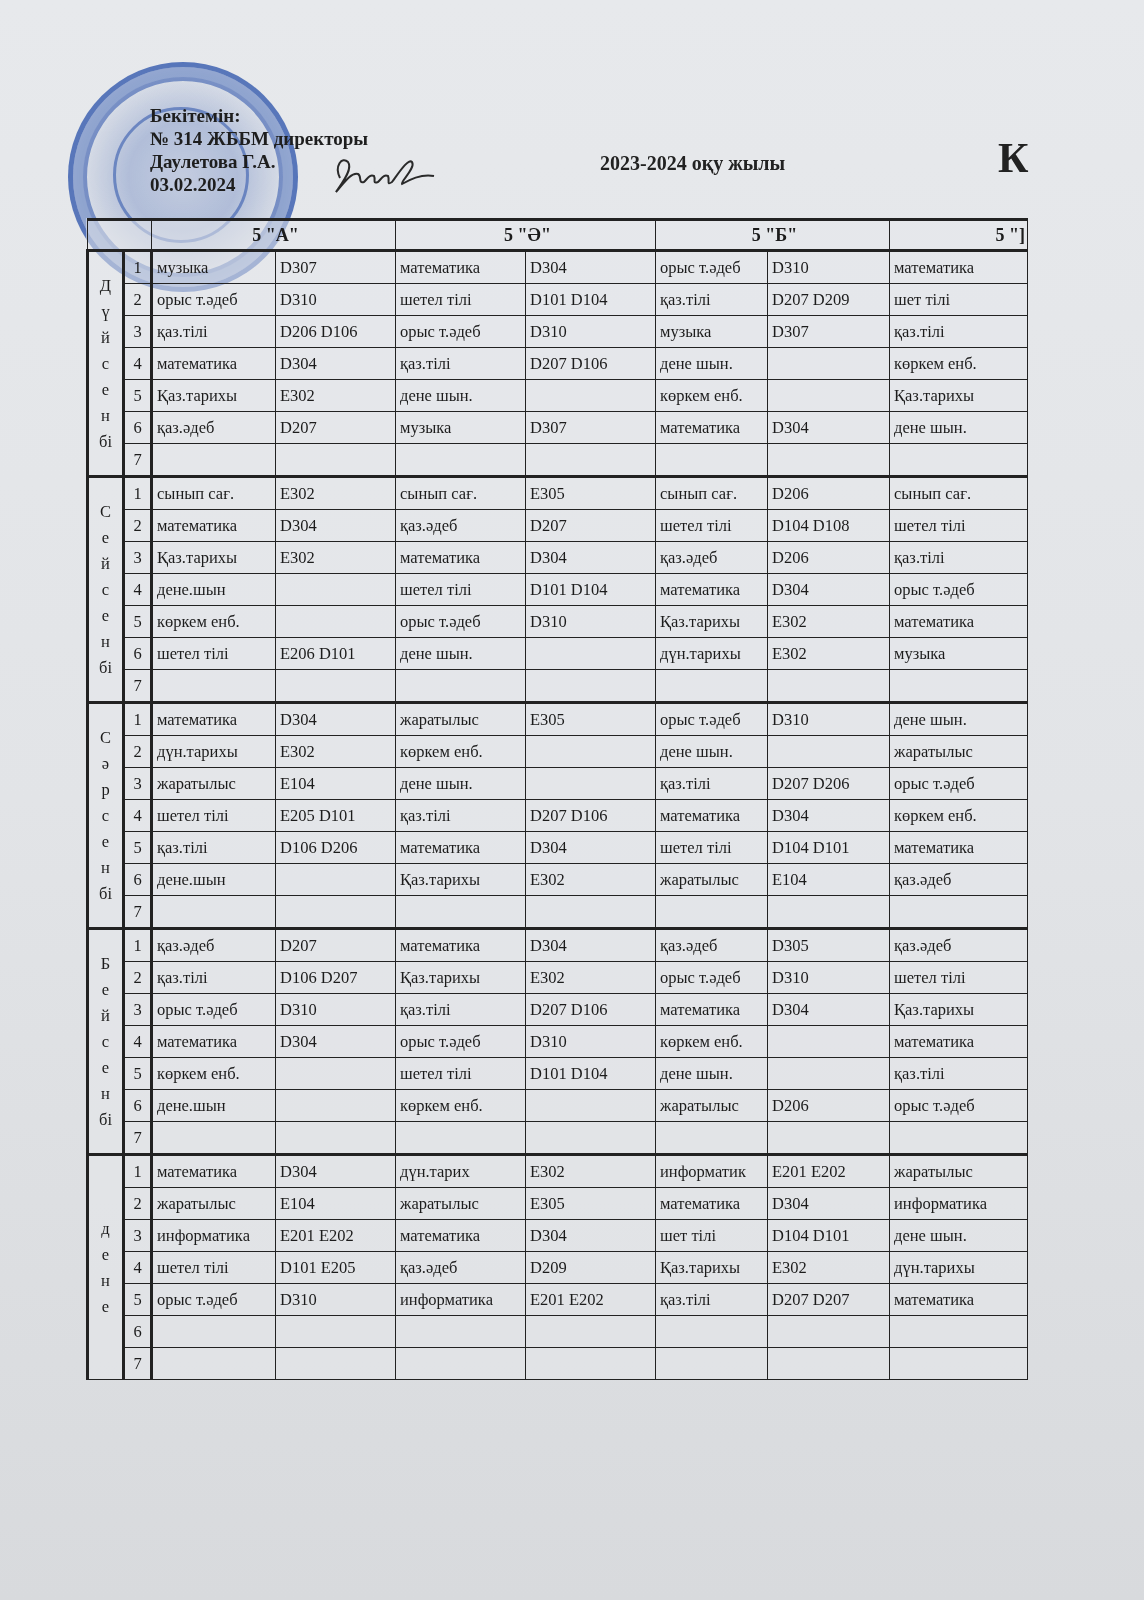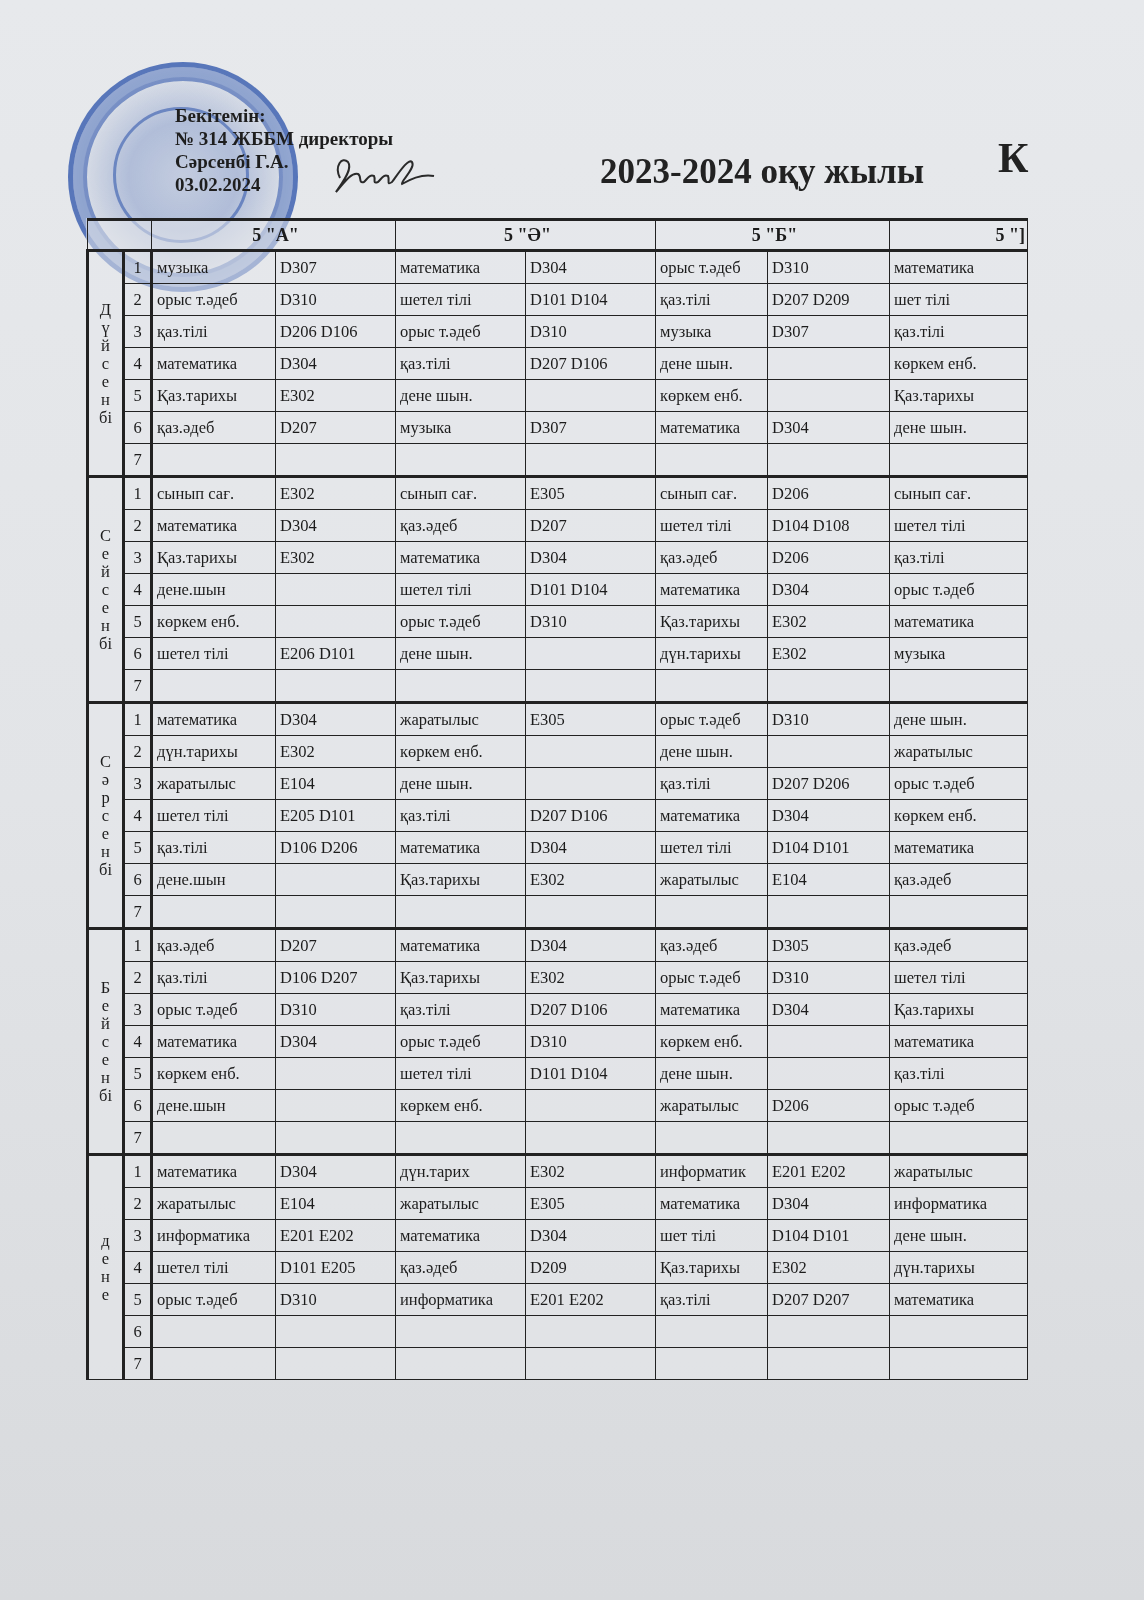--- a/index.html
+++ b/index.html
@@ -16,30 +16,30 @@
       border: 5px solid rgba(40,80,170,0.75);
       box-shadow: inset 0 0 0 10px rgba(235,238,245,0.2), inset 0 0 0 14px rgba(40,80,170,0.55);
       background: radial-gradient(circle, rgba(40,80,170,0.18) 0%, rgba(40,80,170,0.28) 35%, rgba(40,80,170,0.10) 60%, rgba(40,80,170,0.0) 72%);
       pointer-events: none;
     }
     .stamp-inner {
       position: absolute; left: 40px; top: 40px; width: 130px; height: 130px; border-radius: 50%;
       border: 3px solid rgba(40,80,170,0.55);
     }
     .approve {
-      position: absolute; left: 175px; top: 104px;
+      position: absolute; left: 150px; top: 104px;
       font-weight: bold; font-size: 19px; line-height: 23px; color: #1e1e1e;
     }
     .approve div { white-space: nowrap; }
     .signature {
       position: absolute; left: 328px; top: 148px; width: 110px; height: 50px;
     }
     .year-title {
       position: absolute; left: 600px; top: 152px;
-      font-weight: bold; font-size: 35px; color: #222; white-space: nowrap;
+      font-weight: bold; font-size: 20px; color: #222; white-space: nowrap;
     }
     .big-k {
       position: absolute; left: 998px; top: 134px;
       font-weight: bold; font-size: 42px; color: #222;
     }
     table.sched {
       position: absolute; left: 86px; top: 218px;
       border-collapse: collapse;
       table-layout: fixed;
       width: 940px;
@@ -56,21 +56,21 @@
       vertical-align: middle;
     }
     table.sched th.cls {
       font-weight: bold; text-align: center; font-size: 18px; height: 28px;
       border-top: 3px solid #222; border-bottom: 3px solid #222;
     }
     table.sched th.cls.last { text-align: right; padding-right: 2px; }
     td.day {
       border-left: 3px solid #222 !important; border-right: 3px solid #222 !important;
       text-align: center !important; padding: 0 !important;
-      font-weight: bold; font-size: 17px; line-height: 18px;
+      font-weight: bold; font-size: 17px; line-height: 26px;
       white-space: normal !important; word-break: break-all;
     }
     td.day span { display: block; width: 14px; margin: 0 auto; }
     td.num {
       text-align: center !important; padding: 0 !important;
       font-weight: bold; font-size: 17px;
       border-left: 3px solid #222 !important; border-right: 3px solid #222 !important;
     }
     tr.first-of-day td { border-top: 3px solid #222; }
     tr.row td { height: 31px; }
@@ -79,21 +79,21 @@
 </head>
 <body>
 
 <div class="stamp">
     <div class="stamp-inner"></div>
   </div>
 
 <div class="approve">
   <div>Бекітемін:</div>
   <div>№ 314 ЖББМ директоры</div>
-  <div>Сәрсенбі Г.А.</div>
+  <div>Даулетова Г.А.</div>
   <div>03.02.2024</div>
 </div>
 
 <svg class="signature" viewBox="0 0 110 50">
   <path d="M12 30 C6 18 14 8 20 14 C26 22 10 40 8 44 C14 38 22 24 30 26 C34 28 30 36 36 34 C40 30 42 26 46 28 C48 32 44 36 50 34 C54 30 56 26 60 28 C62 32 58 38 64 34 C70 26 80 10 84 14 C88 20 72 34 74 36 C84 30 96 26 106 28" fill="none" stroke="#2a2a2a" stroke-width="2"></path>
 </svg>
 
 <div class="year-title">2023-2024 оқу жылы</div>
 <div class="big-k">К</div>
 

